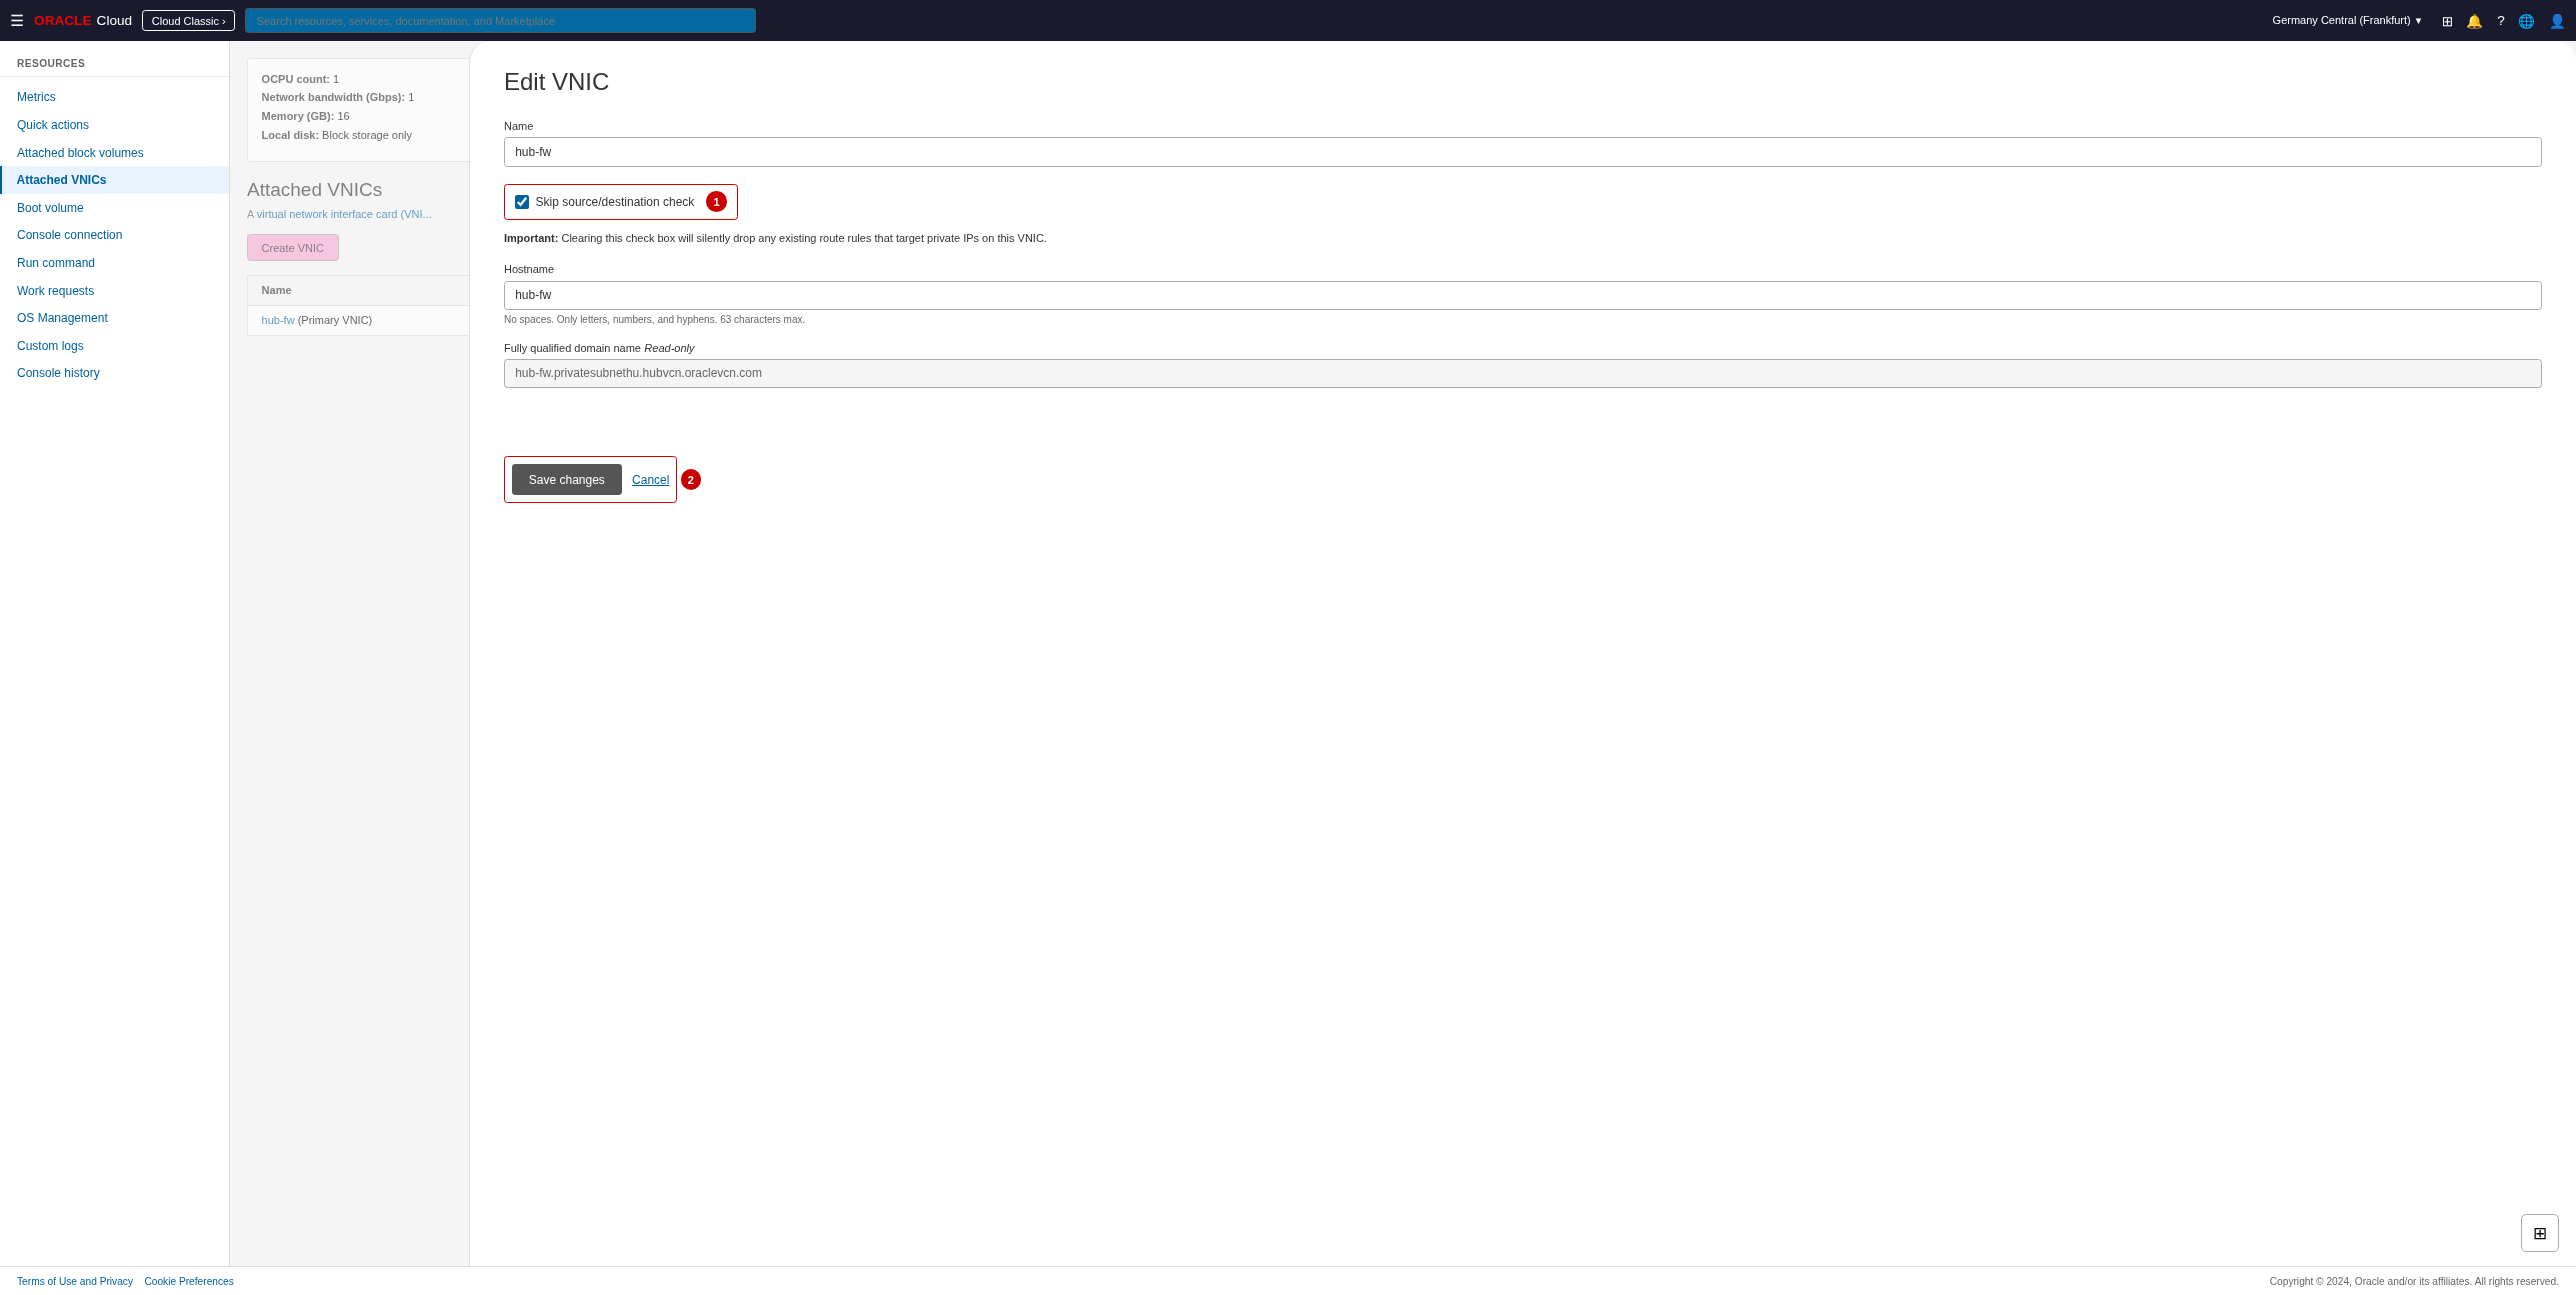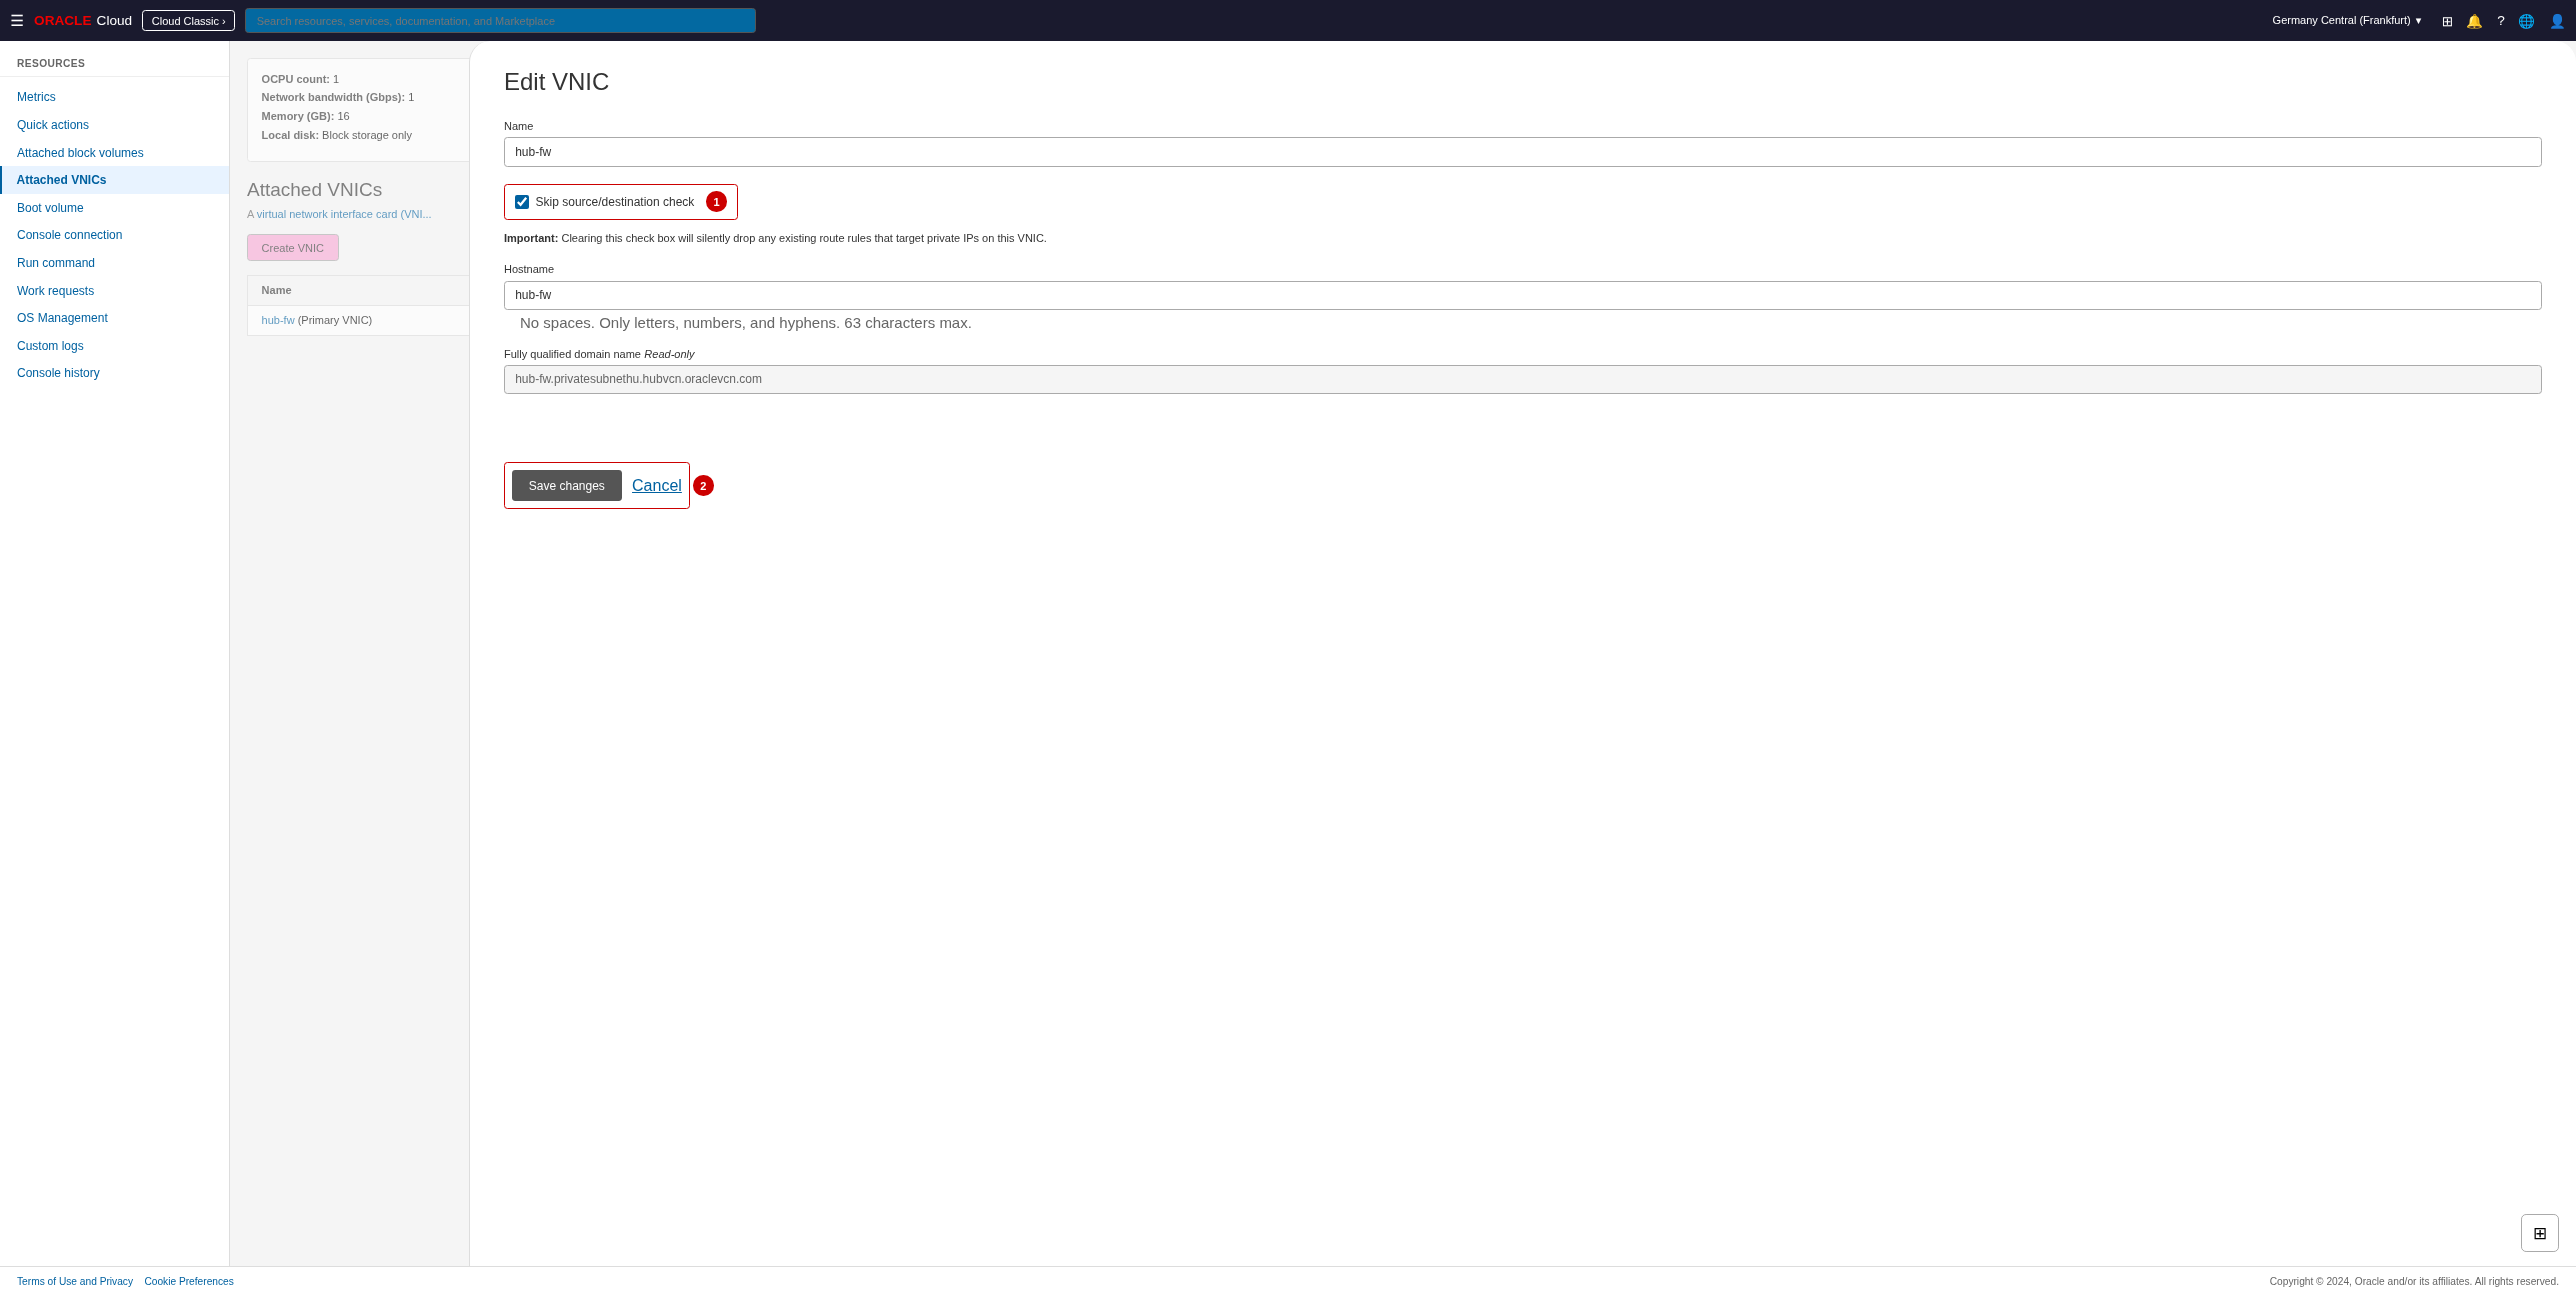--- a/index.html
+++ b/index.html
@@ -197,24 +197,23 @@
       padding: 6.8px 10.2px;
       font-size: 12px;
       color: #333;
       background: white;
     }
     .form-input[readonly] {
       background: #f5f5f5;
       color: #666;
     }
     .form-hint {
-      font-size: 15px;
+      font-size: 10px;
       color: #666;
       margin-top: 3.4px;
-      margin-left: 16px;
     }
     .checkbox-input {
       width: 13.6px;
       height: 13.6px;
       accent-color: #0061a0;
     }
     .checkbox-label {
       font-size: 12px;
       color: #333;
     }
@@ -247,21 +246,21 @@
       border: none;
       border-radius: 3.4px;
       padding: 8.5px 17px;
       font-size: 12px;
       cursor: pointer;
     }
     .btn-cancel {
       background: none;
       border: none;
       color: #0061a0;
-      font-size: 16px;
+      font-size: 12px;
       cursor: pointer;
       text-decoration: underline;
     }
 
     
     .footer {
       position: fixed;
       bottom: 0;
       left: 0;
       right: 0;

